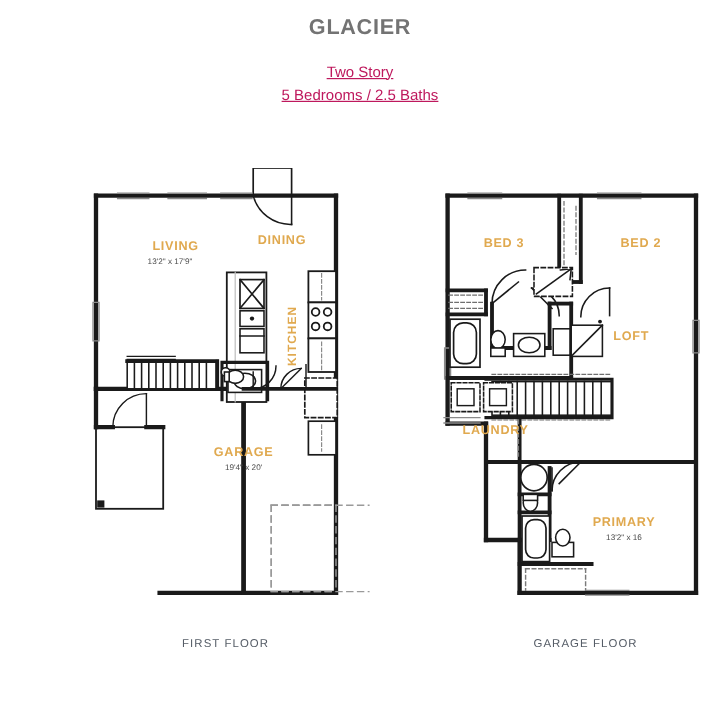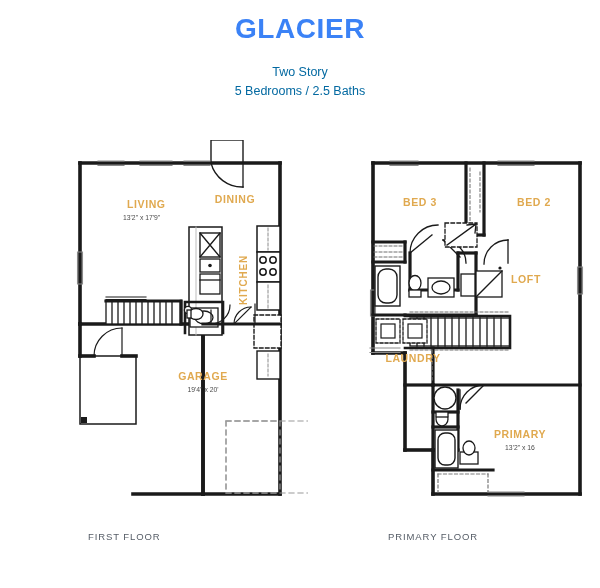--- a/index.html
+++ b/index.html
@@ -17,32 +17,33 @@
 
   
   #header {
     position: absolute;
     left: 0;
     top: 0;
     width: 600px;
     text-align: center;
   }
   #plan-title {
-    font-size: 28px;
+    font-size: 18px;
     font-weight: bold;
-    color: #3b82f6;
+    color: #737373;
     letter-spacing: 0.6px;
     margin-top: 12px;
     line-height: 1.2;
   }
   .subline {
     font-size: 12.5px;
-    color: #0369a1;
+    color: #be185d;
     line-height: 1.58;
     font-weight: normal;
+    text-decoration: underline;
   }
   #subtitle-block { margin-top: 17px; }
 
   
   #plans {
     position: absolute;
     left: 0;
     top: 0;
     width: 600px;
     height: 588px;
@@ -53,20 +54,21 @@
   }
   #first-floor-svg  { left: 20px; top: 140px; }
   #second-floor-svg { left: 320px; top: 140px; }
 
   
   .floor-caption {
     position: absolute;
     font-size: 9.5px;
     letter-spacing: 0.9px;
     color: #555c66;
+    text-align: center;
     width: 200px;
   }
   #first-floor-caption  { left: 60px;  top: 531px; }
   #second-floor-caption { left: 360px; top: 531px; }
 </style>
 </head>
 <body>
 
 <div id="header">
   <div id="plan-title">GLACIER</div>
@@ -408,14 +410,14 @@
       <text x="178" y="143" font-family="Liberation Sans, sans-serif" font-size="10.5" font-weight="bold" fill="#e0a94f" letter-spacing="0.6" text-anchor="middle">LOFT</text>
 
       <text x="65" y="222" font-family="Liberation Sans, sans-serif" font-size="10.5" font-weight="bold" fill="#e0a94f" letter-spacing="0.6" text-anchor="middle">LAUNDRY</text>
 
       <text x="172" y="298" font-family="Liberation Sans, sans-serif" font-size="10.5" font-weight="bold" fill="#e0a94f" letter-spacing="0.6" text-anchor="middle">PRIMARY</text>
       <text x="172" y="310" font-family="Liberation Sans, sans-serif" font-size="6.8" fill="#4a4a4a" text-anchor="middle">13'2" x 16</text>
     </g>
   </svg>
 
   <div class="floor-caption" id="first-floor-caption">FIRST FLOOR</div>
-  <div class="floor-caption" id="second-floor-caption">PRIMARY FLOOR</div>
+  <div class="floor-caption" id="second-floor-caption">GARAGE FLOOR</div>
 </div>
 
 </body></html>

